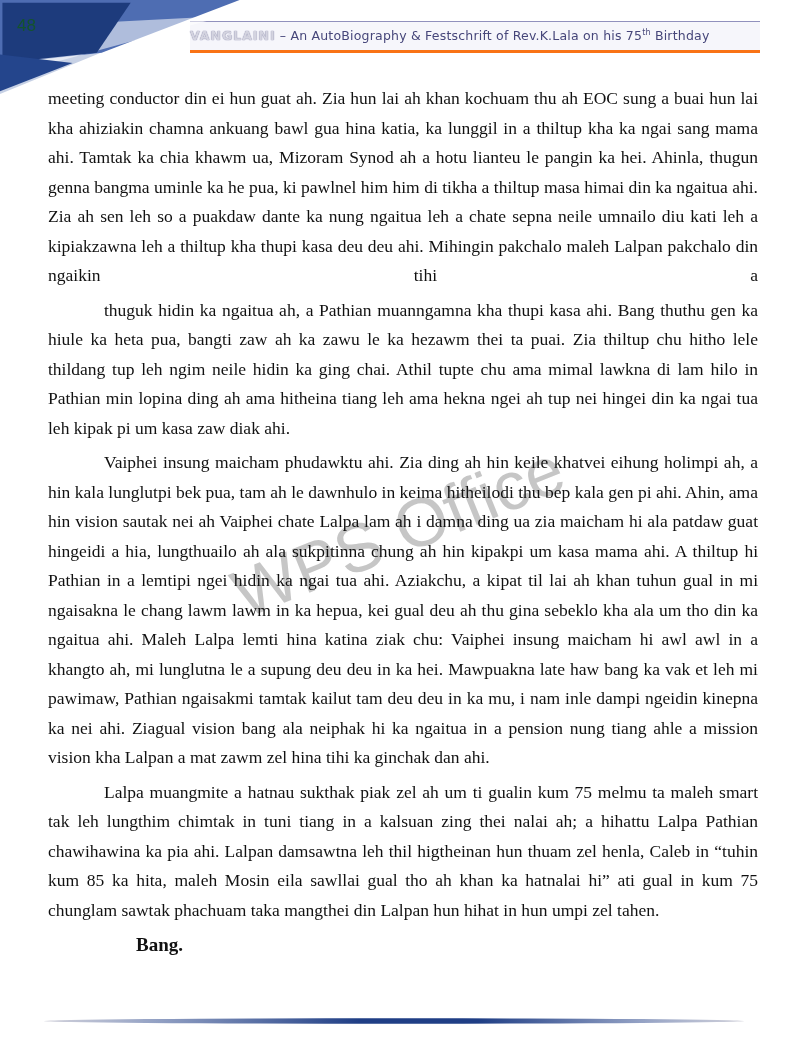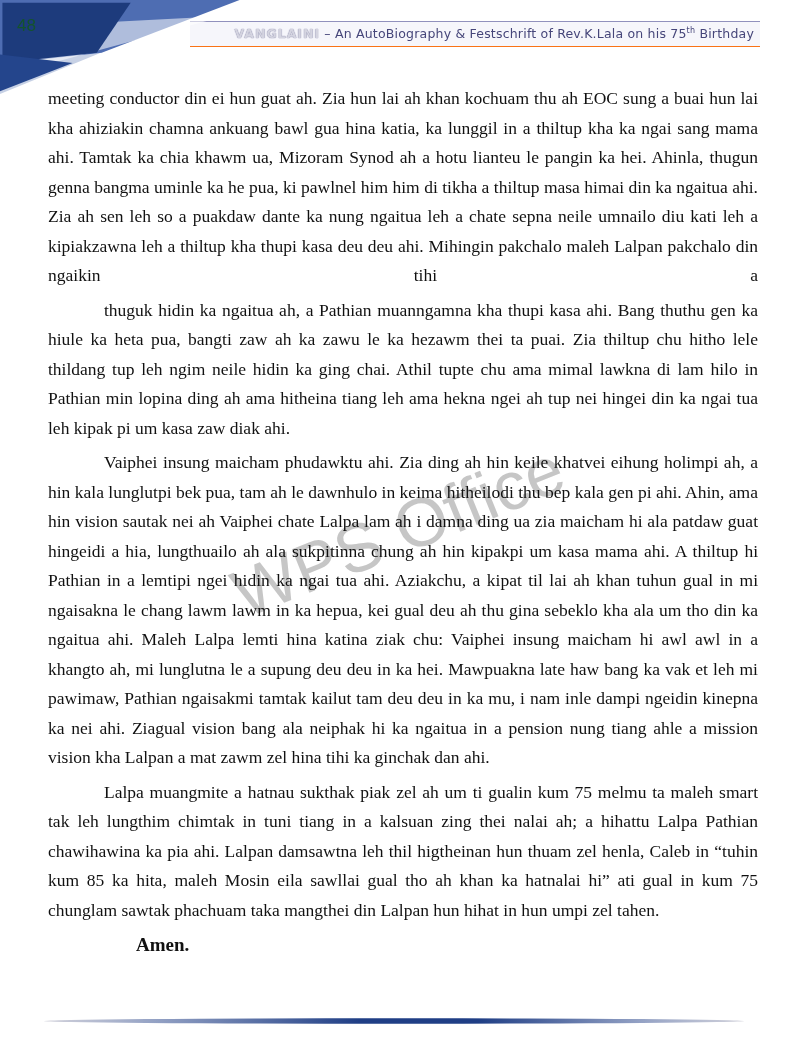--- a/index.html
+++ b/index.html
@@ -6,25 +6,25 @@
   .page{
     position:relative;
     width:794px;height:1058px;
     background:#ffffff;
     overflow:hidden;
     font-family:"Liberation Serif", serif;
   }
 
   
   .header-band{
-    position:absolute;left:190px;top:21px;right:34px;height:26px;
+    position:absolute;left:190px;top:21px;right:34px;height:32px;
     background:#f6f6fb;
     border-top:1px solid #9191bd;
-    border-bottom:1px solid #f97316;
-    display:flex;align-items:center;justify-content:flex-end;
+    border-bottom:3px solid #f97316;
+    display:flex;align-items:center;justify-content:flex-start;
     padding-right:6px;box-sizing:border-box;
   }
   .header-title{
     font-family:"DejaVu Sans", sans-serif;
     font-size:12.5px;line-height:1;
     color:#46467a;
     white-space:nowrap;
     letter-spacing:0.2px;
   }
   .header-title .outline{
@@ -119,21 +119,21 @@
     <span class="page-number">48</span>
   </div>
 
   <div class="watermark">WPS Office</div>
 
   <main class="body-text">
     <p class="cont">meeting conductor din ei hun guat ah. Zia hun lai ah khan kochuam thu ah EOC sung a buai hun lai kha ahiziakin chamna ankuang bawl gua hina katia, ka lunggil in a thiltup kha ka ngai sang mama ahi. Tamtak ka chia khawm ua, Mizoram Synod ah a hotu lianteu le pangin ka hei. Ahinla, thugun genna bangma uminle ka he pua, ki pawlnel him him di tikha a thiltup masa himai din ka ngaitua ahi. Zia ah sen leh so a puakdaw dante ka nung ngaitua leh a chate sepna neile umnailo diu kati leh a kipiakzawna leh a thiltup kha thupi kasa deu deu ahi. Mihingin pakchalo maleh Lalpan pakchalo din ngaikin tihi a</p>
     <p class="ind">thuguk hidin ka ngaitua ah, a Pathian muanngamna kha thupi kasa ahi. Bang thuthu gen ka hiule ka heta pua, bangti zaw ah ka zawu le ka hezawm thei ta puai. Zia thiltup chu hitho lele thildang tup leh ngim neile hidin ka ging chai. Athil tupte chu ama mimal lawkna di lam hilo in Pathian min lopina ding ah ama hitheina tiang leh ama hekna ngei ah tup nei hingei din ka ngai tua leh kipak pi um kasa zaw diak ahi.</p>
     <p class="ind">Vaiphei insung maicham phudawktu ahi. Zia ding ah hin keile khatvei eihung holimpi ah, a hin kala lunglutpi bek pua, tam ah le dawnhulo in keima hitheilodi thu bep kala gen pi ahi. Ahin, ama hin vision sautak nei ah Vaiphei chate Lalpa lam ah i damna ding ua zia maicham hi ala patdaw guat hingeidi a hia, lungthuailo ah ala sukpitinna chung ah hin kipakpi um kasa mama ahi. A thiltup hi Pathian in a lemtipi ngei hidin ka ngai tua ahi. Aziakchu, a kipat til lai ah khan tuhun gual in mi ngaisakna le chang lawm lawm in ka hepua, kei gual deu ah thu gina sebeklo kha ala um tho din ka ngaitua ahi. Maleh Lalpa lemti hina katina ziak chu: Vaiphei insung maicham hi awl awl in a khangto ah, mi lunglutna le a supung deu deu in ka hei. Mawpuakna late haw bang ka vak et leh mi pawimaw, Pathian ngaisakmi tamtak kailut tam deu deu in ka mu, i nam inle dampi ngeidin kinepna ka nei ahi. Ziagual vision bang ala neiphak hi ka ngaitua in a pension nung tiang ahle a mission vision kha Lalpan a mat zawm zel hina tihi ka ginchak dan ahi.</p>
     <p class="ind">Lalpa muangmite a hatnau sukthak piak zel ah um ti gualin kum 75 melmu ta maleh smart tak leh lungthim chimtak in tuni tiang in a kalsuan zing thei nalai ah; a hihattu Lalpa Pathian chawihawina ka pia ahi. Lalpan damsawtna leh thil higtheinan hun thuam zel henla, Caleb in “tuhin kum 85 ka hita, maleh Mosin eila sawllai gual tho ah khan ka hatnalai hi” ati gual in kum 75 chunglam sawtak phachuam taka mangthei din Lalpan hun hihat in hun umpi zel tahen.</p>
-    <p class="amen">Amen.</p>
+    <p class="amen">Bang.</p>
   </main>
 
   <div class="footer-rule">
     <svg width="710" height="14" viewBox="0 0 710 14">
       <defs>
         <linearGradient id="spindle" x1="0" y1="0" x2="1" y2="0">
           <stop offset="0" stop-color="#d2d2db"></stop>
           <stop offset="0.16" stop-color="#93a1c4"></stop>
           <stop offset="0.45" stop-color="#1f3e85"></stop>
           <stop offset="0.62" stop-color="#1f3e85"></stop>

